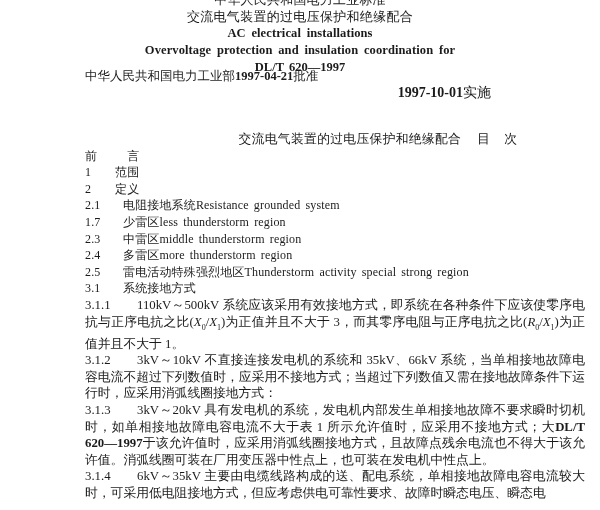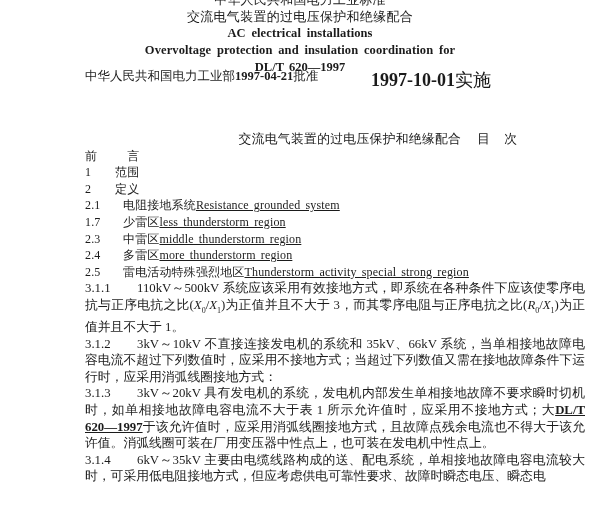--- a/index.html
+++ b/index.html
@@ -68,22 +68,22 @@
   .approve-left {
     position: absolute;
     left: 85px;
     top: 0;
     font-size: 12.5px;
     white-space: nowrap;
   }
   .approve-right {
     position: absolute;
     right: 18px;
-    top: 0;
-    font-size: 18px;
+    top: 16px;
+    font-size: 14px;
     white-space: nowrap;
   }
   .b { font-weight: bold; }
 
   
   .body-block {
     position: absolute;
     left: 85px;
     top: 131px;
     width: 500px;
@@ -107,21 +107,21 @@
 
   .qianyan .sp { display: inline-block; width: 30px; }
 
   .num {
     display: inline-block;
     font-weight: normal;
   }
   .num-1 { width: 30px; }
   .num-2 { width: 38px; }
 
-  .en { font-family: "Liberation Serif", serif; word-spacing: 2px; text-decoration: underline; }
+  .en { font-family: "Liberation Serif", serif; word-spacing: 2px; }
 
   .para {
     font-size: 12.8px;
     line-height: 16.6px;
     letter-spacing: 0px;
     text-align: justify;
     width: 500px;
   }
   .para .lead { display: inline-block; width: 52px; }
 
@@ -182,20 +182,23 @@
 
     <div class="line">
       <span class="num num-2">2.4</span><span>多雷区</span><span class="en">more  thunderstorm  region</span>
     </div>
 
     <div class="line">
       <span class="num num-2">2.5</span><span>雷电活动特殊强烈地区</span><span class="en">Thunderstorm  activity  special  strong  region</span>
     </div>
 
 
+    <div class="line">
+      <span class="num num-2">3.1</span><span>系统接地方式</span>
+    </div>
 
     <div class="para">
       <span class="lead">3.1.1</span><span>110kV～500kV 系统应该采用有效接地方式，即系统在各种条件下应该使零序电抗与正序电抗之比(</span><i class="v">X</i><sub>0</sub><span>/</span><i class="v">X</i><sub>1</sub><span>)为正值并且不大于 3，而其零序电阻与正序电抗之比(</span><i class="v">R</i><sub>0</sub><span>/</span><i class="v">X</i><sub>1</sub><span>)为正值并且不大于 1。</span>
     </div>
 
     <div class="para">
       <span class="lead">3.1.2</span><span>3kV～10kV 不直接连接发电机的系统和 35kV、66kV 系统，当单相接地故障电容电流不超过下列数值时，应采用不接地方式；当超过下列数值又需在接地故障条件下运行时，应采用消弧线圈接地方式：</span>
     </div>
 
     <div class="para">

